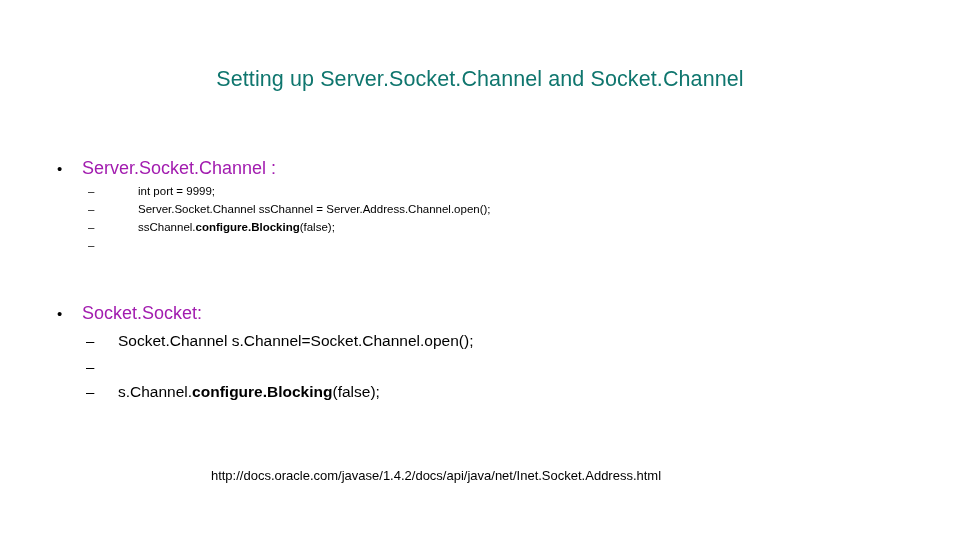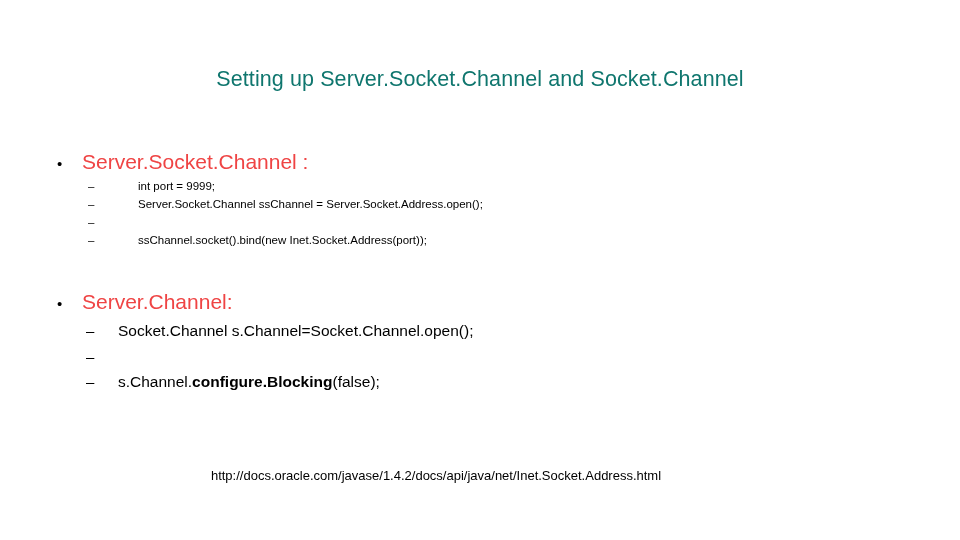--- a/index.html
+++ b/index.html
@@ -57,22 +57,23 @@
     white-space: nowrap;
   }
   .lvl1 .marker {
     width: 25px;
     flex: 0 0 25px;
     font-size: 15px;
     line-height: 1;
     color: #000;
   }
   .lvl1 .text {
-    font-size: 21px;
-    color: #ef4444;
+    font-size: 18px;
+    color: #a21caf;
+    margin-top: 8px;
   }
 
   
   .lvl2 {
     display: flex;
     align-items: baseline;
     white-space: nowrap;
   }
   .lvl2 .marker {
     flex: 0 0 auto;
@@ -145,37 +146,37 @@
         <span class="text">Server.Socket.Channel :</span>
       </div>
 
       <div class="lvl2">
         <span class="marker">–</span>
         <span class="text"><span>int port = 9999;</span></span>
       </div>
 
       <div class="lvl2">
         <span class="marker">–</span>
-        <span class="text"><span>Server.Socket.Channel ssChannel = Server.Socket.Address.open();</span></span>
+        <span class="text"><span>Server.Socket.Channel ssChannel = Server.Address.Channel.open();</span></span>
       </div>
 
       <div class="lvl2">
         <span class="marker">–</span>
+        <span class="text"><span>ssChannel.</span><span class="bold">configure.Blocking</span><span>(false);</span></span>
       </div>
 
       <div class="lvl2">
         <span class="marker">–</span>
-        <span class="text"><span>ssChannel.socket().bind(new Inet.Socket.Address(port));</span></span>
       </div>
     </div>
 
     <div class="bullet-group group2">
       <div class="lvl1">
         <span class="marker">•</span>
-        <span class="text">Server.Channel:</span>
+        <span class="text">Socket.Socket:</span>
       </div>
 
       <div class="lvl2">
         <span class="marker">–</span>
         <span class="text"><span>Socket.Channel s.Channel=Socket.Channel.open();</span></span>
       </div>
 
       <div class="lvl2">
         <span class="marker">–</span>
       </div>

